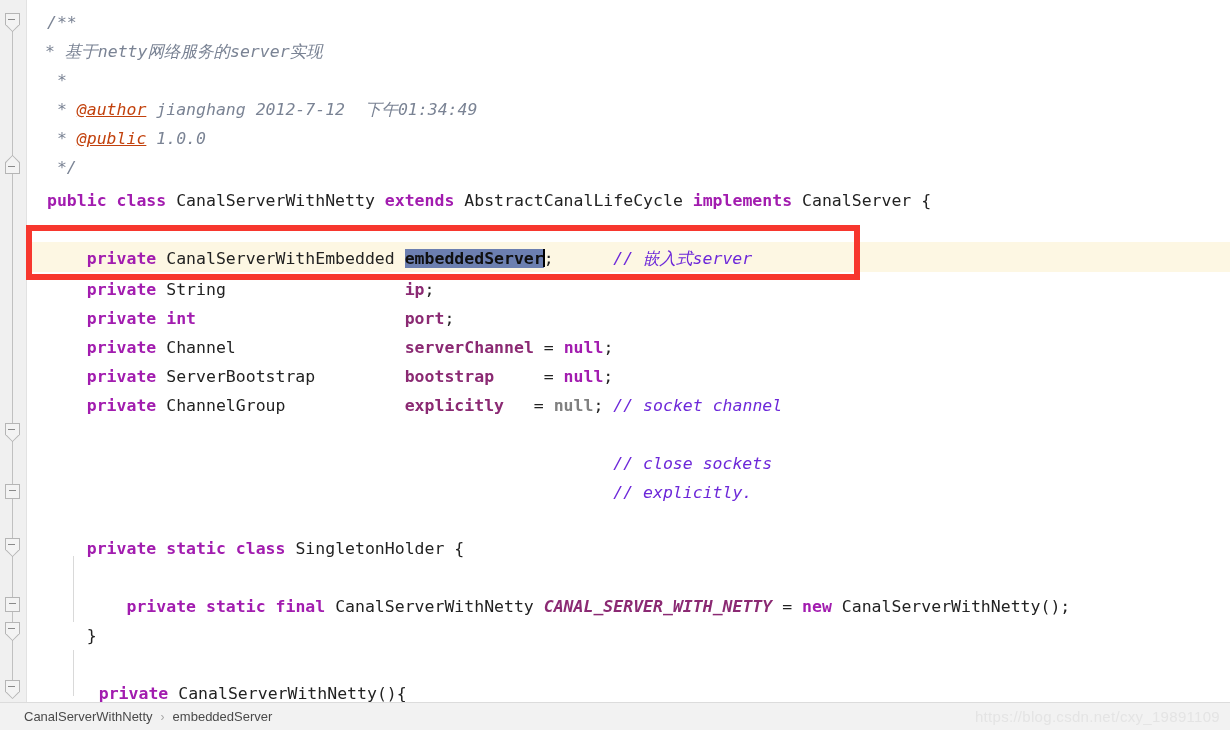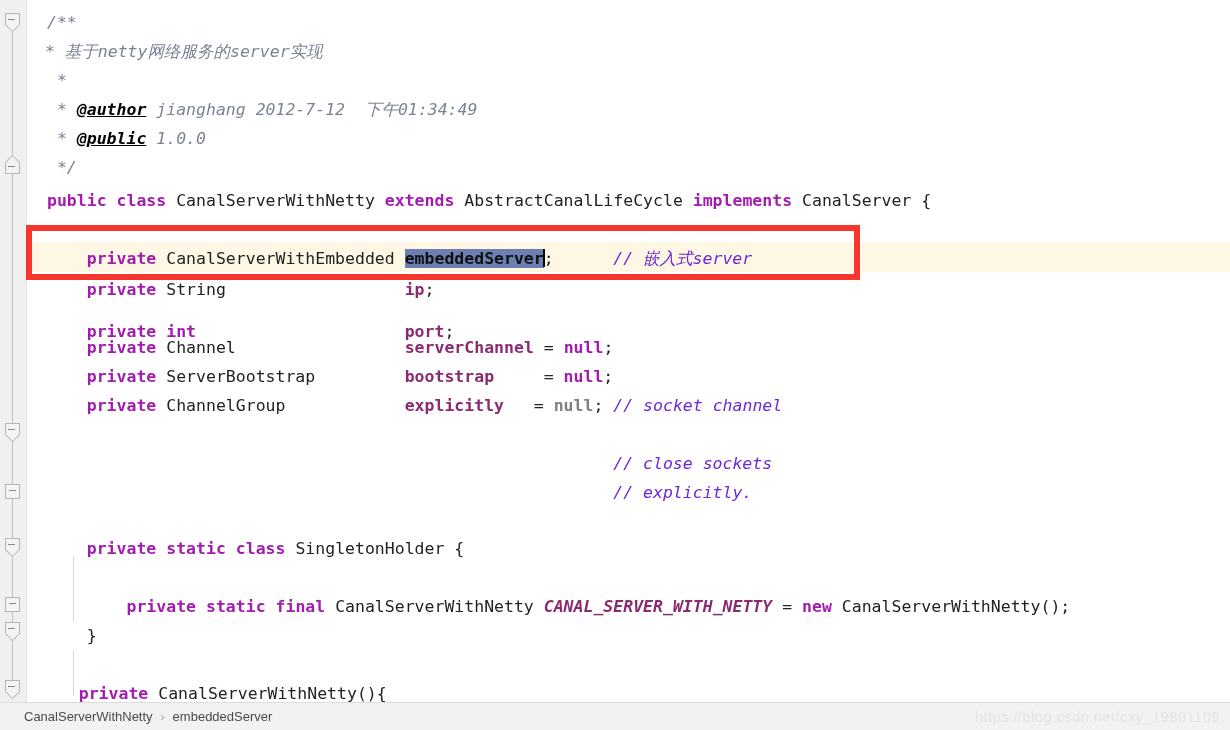--- a/index.html
+++ b/index.html
@@ -131,21 +131,21 @@
     background: #d9d9d9;
   }
 
   
   .kw      { color: #a21caf; font-weight: bold; }
   .typ     { color: #222222; }
   .fld     { color: #8b2a73; font-weight: bold; }
   .fld-s   { color: #8b2a73; font-weight: bold; font-style: italic; }
   .cmt     { color: #6d28d9; font-style: italic; }
   .cmt-doc { color: #7a8394; font-style: italic; }
-  .cmt-tag { color: #000000; font-style: italic; font-weight: bold; text-decoration: underline; }
+  .cmt-tag { color: #c2410c; font-style: italic; font-weight: normal; text-decoration: underline; }
   .lit     { color: #808080; font-weight: bold; }
   .punc    { color: #222222; }
   .sel {
     background: #6c7fb0;
     color: #101010;
     font-weight: bold;
   }
   .caret {
     display: inline-block;
     width: 0;
@@ -244,40 +244,40 @@
     <div class="line" style="top:124px; left:20px;"><span class="cmt-doc"> * </span><span class="cmt-tag">@public</span><span class="cmt-doc"> 1.0.0</span></div>
 
     <div class="line" style="top:153px; left:20px;"><span class="cmt-doc"> */</span></div>
 
     <div class="line" style="top:186px; left:20px;"><span class="kw">public</span><span class="punc"> </span><span class="kw">class</span><span class="punc"> </span><span class="typ">CanalServerWithNetty</span><span class="punc"> </span><span class="kw">extends</span><span class="punc"> </span><span class="typ">AbstractCanalLifeCycle</span><span class="punc"> </span><span class="kw">implements</span><span class="punc"> </span><span class="typ">CanalServer</span><span class="punc"> {</span></div>
 
     <div class="line" style="top:244px; left:20px;"><span class="punc">    </span><span class="kw">private</span><span class="punc"> </span><span class="typ">CanalServerWithEmbedded</span><span class="punc"> </span><span class="sel">embeddedServer</span><span class="caret"></span><span class="punc">;      </span><span class="cmt">// 嵌入式server</span></div>
 
     <div class="line" style="top:275px; left:20px;"><span class="punc">    </span><span class="kw">private</span><span class="punc"> </span><span class="typ">String</span><span class="punc">                  </span><span class="fld">ip</span><span class="punc">;</span></div>
 
-    <div class="line" style="top:304px; left:20px;margin-top:13px;"><span class="punc">    </span><span class="kw">private</span><span class="punc"> </span><span class="kw">int</span><span class="punc">                     </span><span class="fld">port</span><span class="punc">;</span></div>
+    <div class="line" style="top:304px; left:20px;"><span class="punc">    </span><span class="kw">private</span><span class="punc"> </span><span class="kw">int</span><span class="punc">                     </span><span class="fld">port</span><span class="punc">;</span></div>
 
     <div class="line" style="top:362px; left:20px;"><span class="punc">    </span><span class="kw">private</span><span class="punc"> </span><span class="typ">ServerBootstrap</span><span class="punc">         </span><span class="fld">bootstrap</span><span class="punc">     = </span><span class="kw">null</span><span class="punc">;</span></div>
 
     <div class="line" style="top:333px; left:20px;"><span class="punc">    </span><span class="kw">private</span><span class="punc"> </span><span class="typ">Channel</span><span class="punc">                 </span><span class="fld">serverChannel</span><span class="punc"> = </span><span class="kw">null</span><span class="punc">;</span></div>
 
     <div class="line" style="top:391px; left:20px;"><span class="punc">    </span><span class="kw">private</span><span class="punc"> </span><span class="typ">ChannelGroup</span><span class="punc">            </span><span class="fld">explicitly</span><span class="punc">   = </span><span class="lit">null</span><span class="punc">; </span><span class="cmt">// socket channel</span></div>
 
 
     <div class="line" style="top:449px; left:20px;"><span class="cmt">                                                         // close sockets</span></div>
 
     <div class="line" style="top:478px; left:20px;"><span class="cmt">                                                         // explicitly.</span></div>
 
     <div class="line" style="top:534px; left:20px;"><span class="punc">    </span><span class="kw">private</span><span class="punc"> </span><span class="kw">static</span><span class="punc"> </span><span class="kw">class</span><span class="punc"> </span><span class="typ">SingletonHolder</span><span class="punc"> {</span></div>
 
     <div class="line" style="top:592px; left:20px;"><span class="punc">        </span><span class="kw">private</span><span class="punc"> </span><span class="kw">static</span><span class="punc"> </span><span class="kw">final</span><span class="punc"> </span><span class="typ">CanalServerWithNetty</span><span class="punc"> </span><span class="fld-s">CANAL_SERVER_WITH_NETTY</span><span class="punc"> = </span><span class="kw">new</span><span class="punc"> </span><span class="typ">CanalServerWithNetty</span><span class="punc">();</span></div>
 
     <div class="line" style="top:621px; left:20px;"><span class="punc">    }</span></div>
 
-    <div class="line" style="top:679px; left:12px;"><span class="punc">    </span><span class="kw">private</span><span class="punc"> </span><span class="typ">CanalServerWithNetty</span><span class="punc">(){</span></div>
+    <div class="line" style="top:679px; left:32px;"><span class="punc">    </span><span class="kw">private</span><span class="punc"> </span><span class="typ">CanalServerWithNetty</span><span class="punc">(){</span></div>
 
   </div>
 
   <div id="red-box"></div>
 
 </div>
 
 <div id="statusbar">
   <div id="breadcrumb">
     <span class="crumb">CanalServerWithNetty</span>

